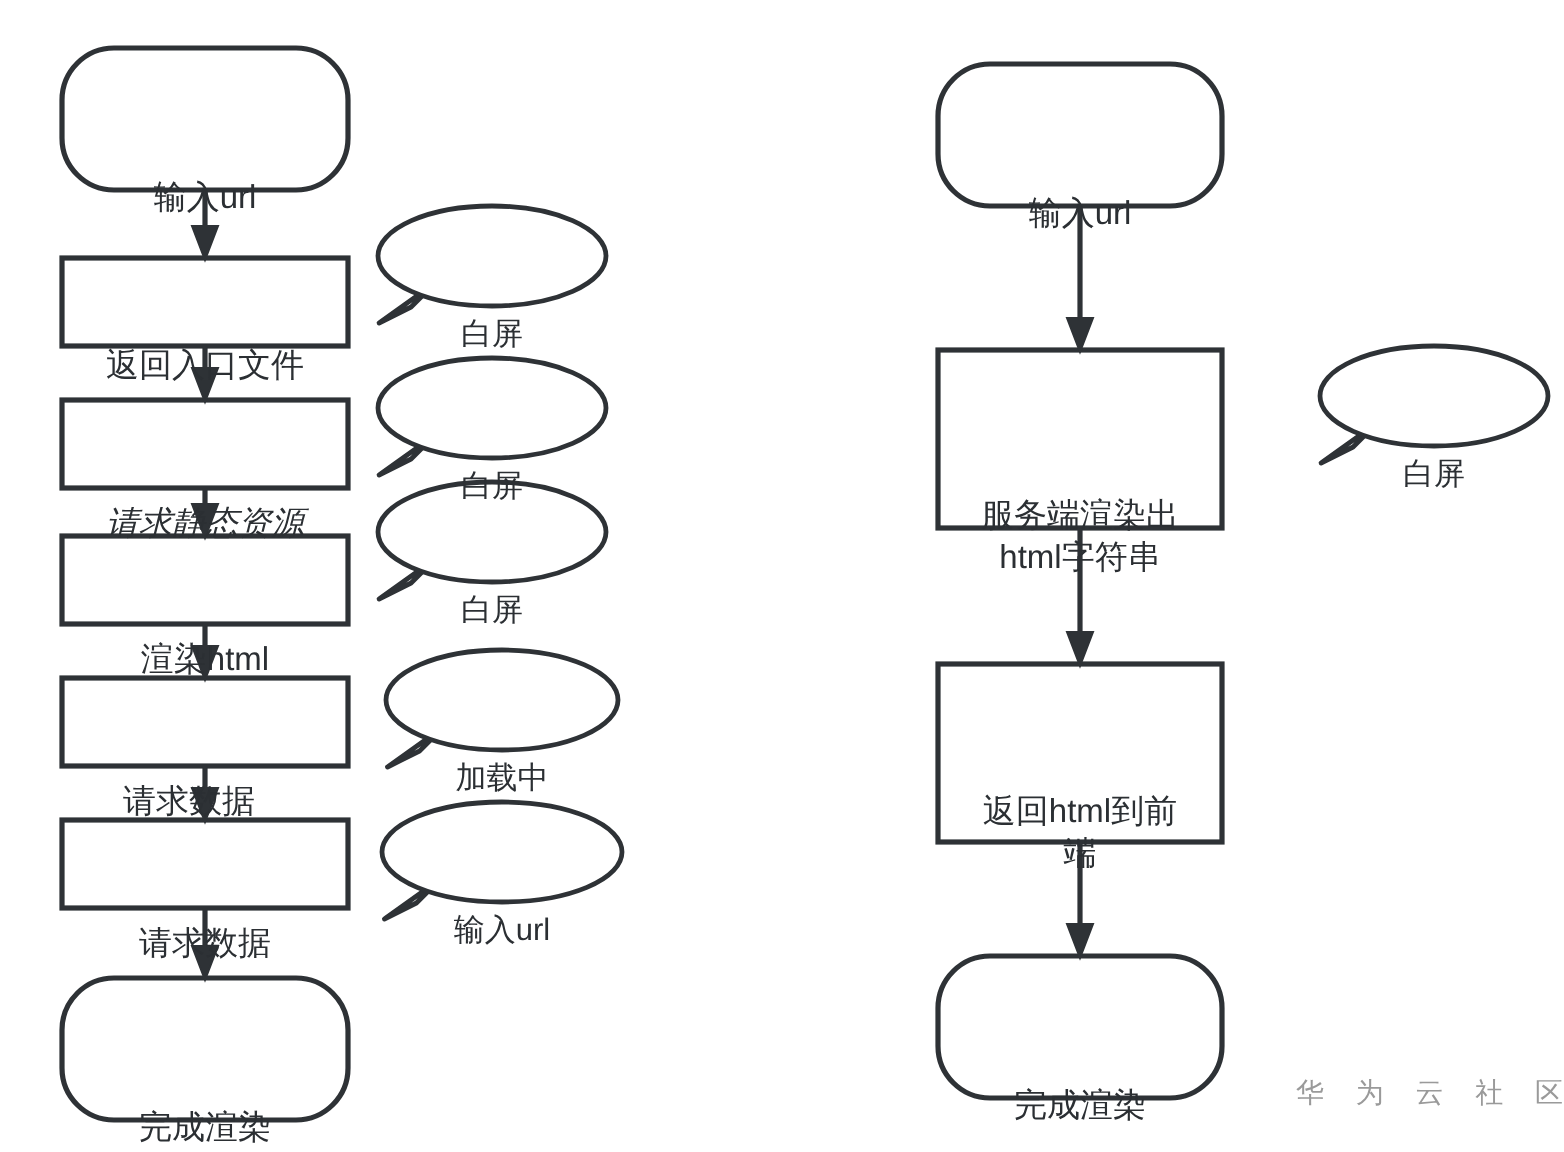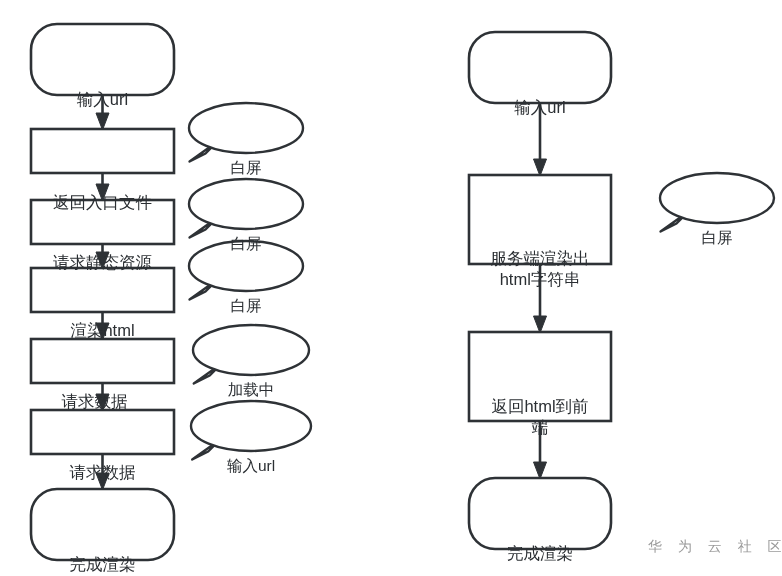--- a/index.html
+++ b/index.html
@@ -126,22 +126,22 @@
         <line x1="540" y1="264" x2="540" y2="319" class="conn-line"></line>
         <polygon points="533.5,316 546.5,316 540,333" class="conn-head"></polygon>
         <line x1="540" y1="421" x2="540" y2="465" class="conn-line"></line>
         <polygon points="533.5,462 546.5,462 540,479" class="conn-head"></polygon>
         <path d="M 688.54 211.5 L 660.54 231.5 L 676.54 223.5 Z" class="bubble-tail"></path>
         <ellipse cx="717" cy="198" rx="57" ry="25" class="bubble-shape"></ellipse>
       </g>
     </svg>
   <div id="label-layer">
       <div class="node-label" style="left: 31px; top: 24px; width: 143px; height: 71px;">输入url</div>
-      <div class="node-label" style="left: 31px; top: 140px; width: 143px; height: 44px;">返回入口文件</div>
-      <div class="node-label" style="left: 31px; top: 200px; width: 143px; height: 44px;">请求静态资源</div>
+      <div class="node-label" style="left: 31px; top: 121px; width: 143px; height: 44px;">返回入口文件</div>
+      <div class="node-label" style="left: 31px; top: 200px; width: 143px; height: 44px; font-style: italic;">请求静态资源</div>
       <div class="node-label" style="left: 31px; top: 268px; width: 143px; height: 44px;">渲染html</div>
       <div class="node-label" style="left: 31px; top: 339px; width: 127px; height: 44px;">请求数据</div>
       <div class="node-label" style="left: 31px; top: 410px; width: 143px; height: 44px;">请求数据</div>
       <div class="node-label" style="left: 31px; top: 489px; width: 143px; height: 71px;">完成渲染</div>
       <div class="bubble-label" style="left: 189px; top: 103px; width: 114px; height: 50px;">白屏</div>
       <div class="bubble-label" style="left: 189px; top: 179px; width: 114px; height: 50px;">白屏</div>
       <div class="bubble-label" style="left: 189px; top: 241px; width: 114px; height: 50px;">白屏</div>
       <div class="bubble-label" style="left: 193px; top: 325px; width: 116px; height: 50px;">加载中</div>
       <div class="bubble-label" style="left: 191px; top: 401px; width: 120px; height: 50px;">输入url</div>
       <div class="node-label" style="left: 469px; top: 32px; width: 142px; height: 71px;">输入url</div>

